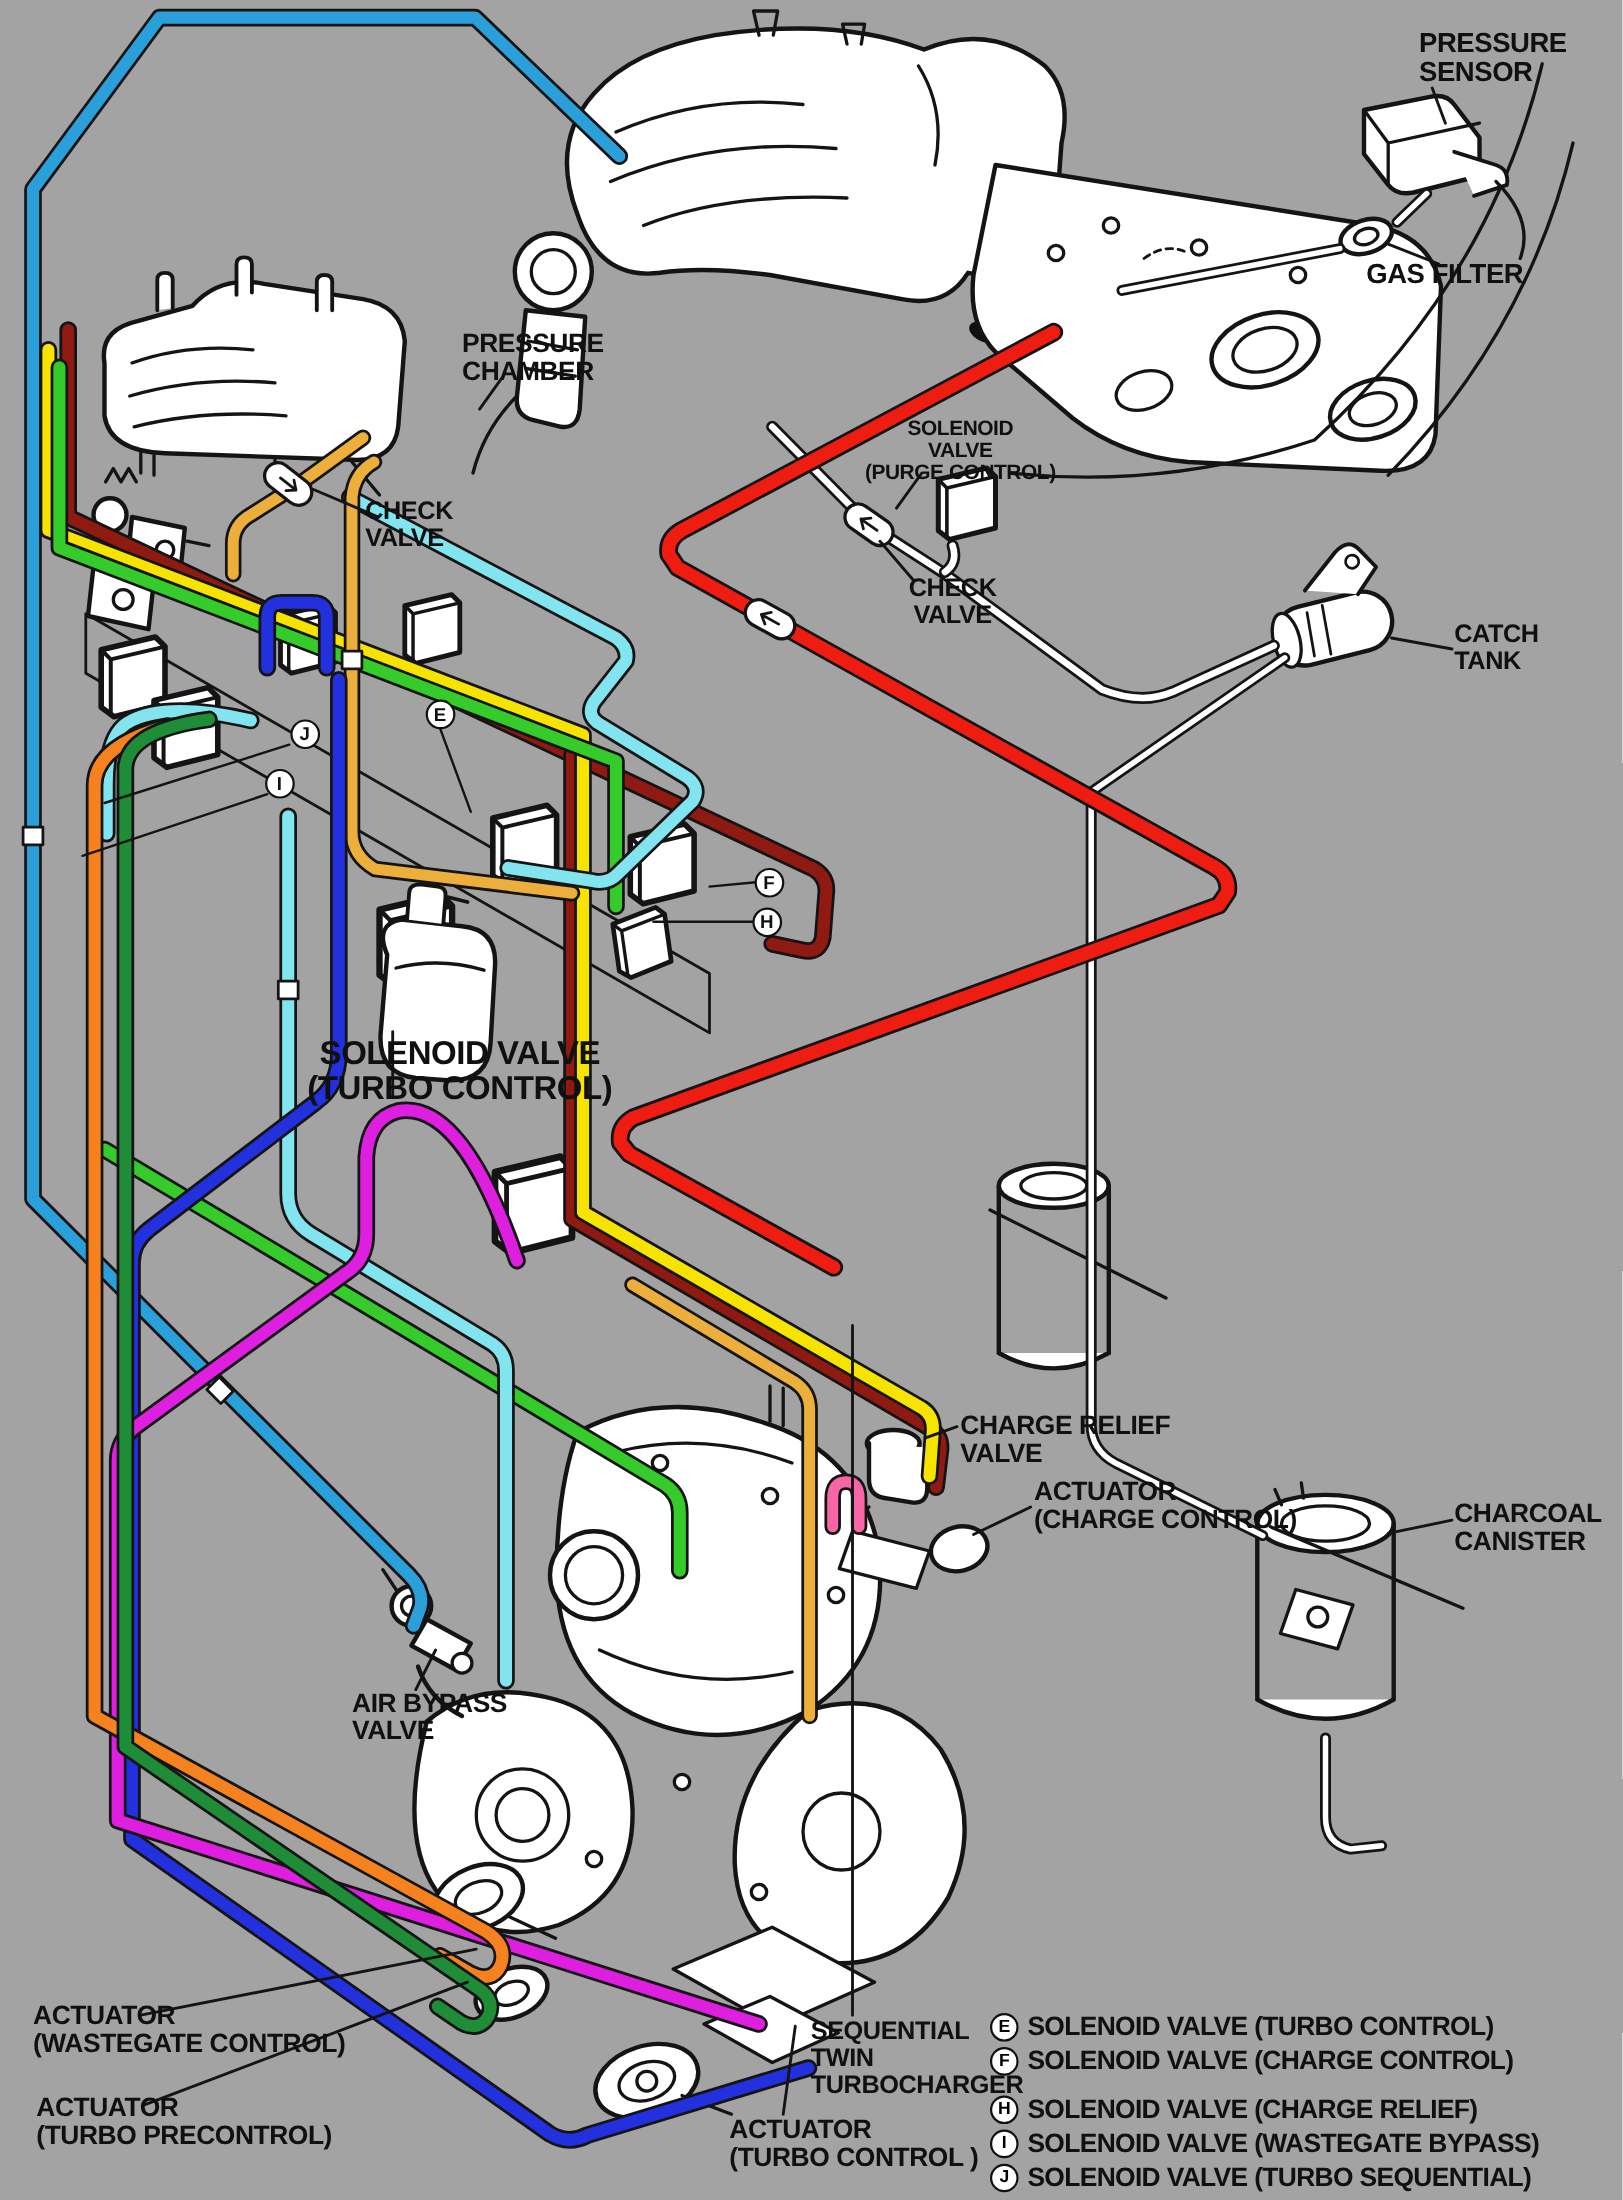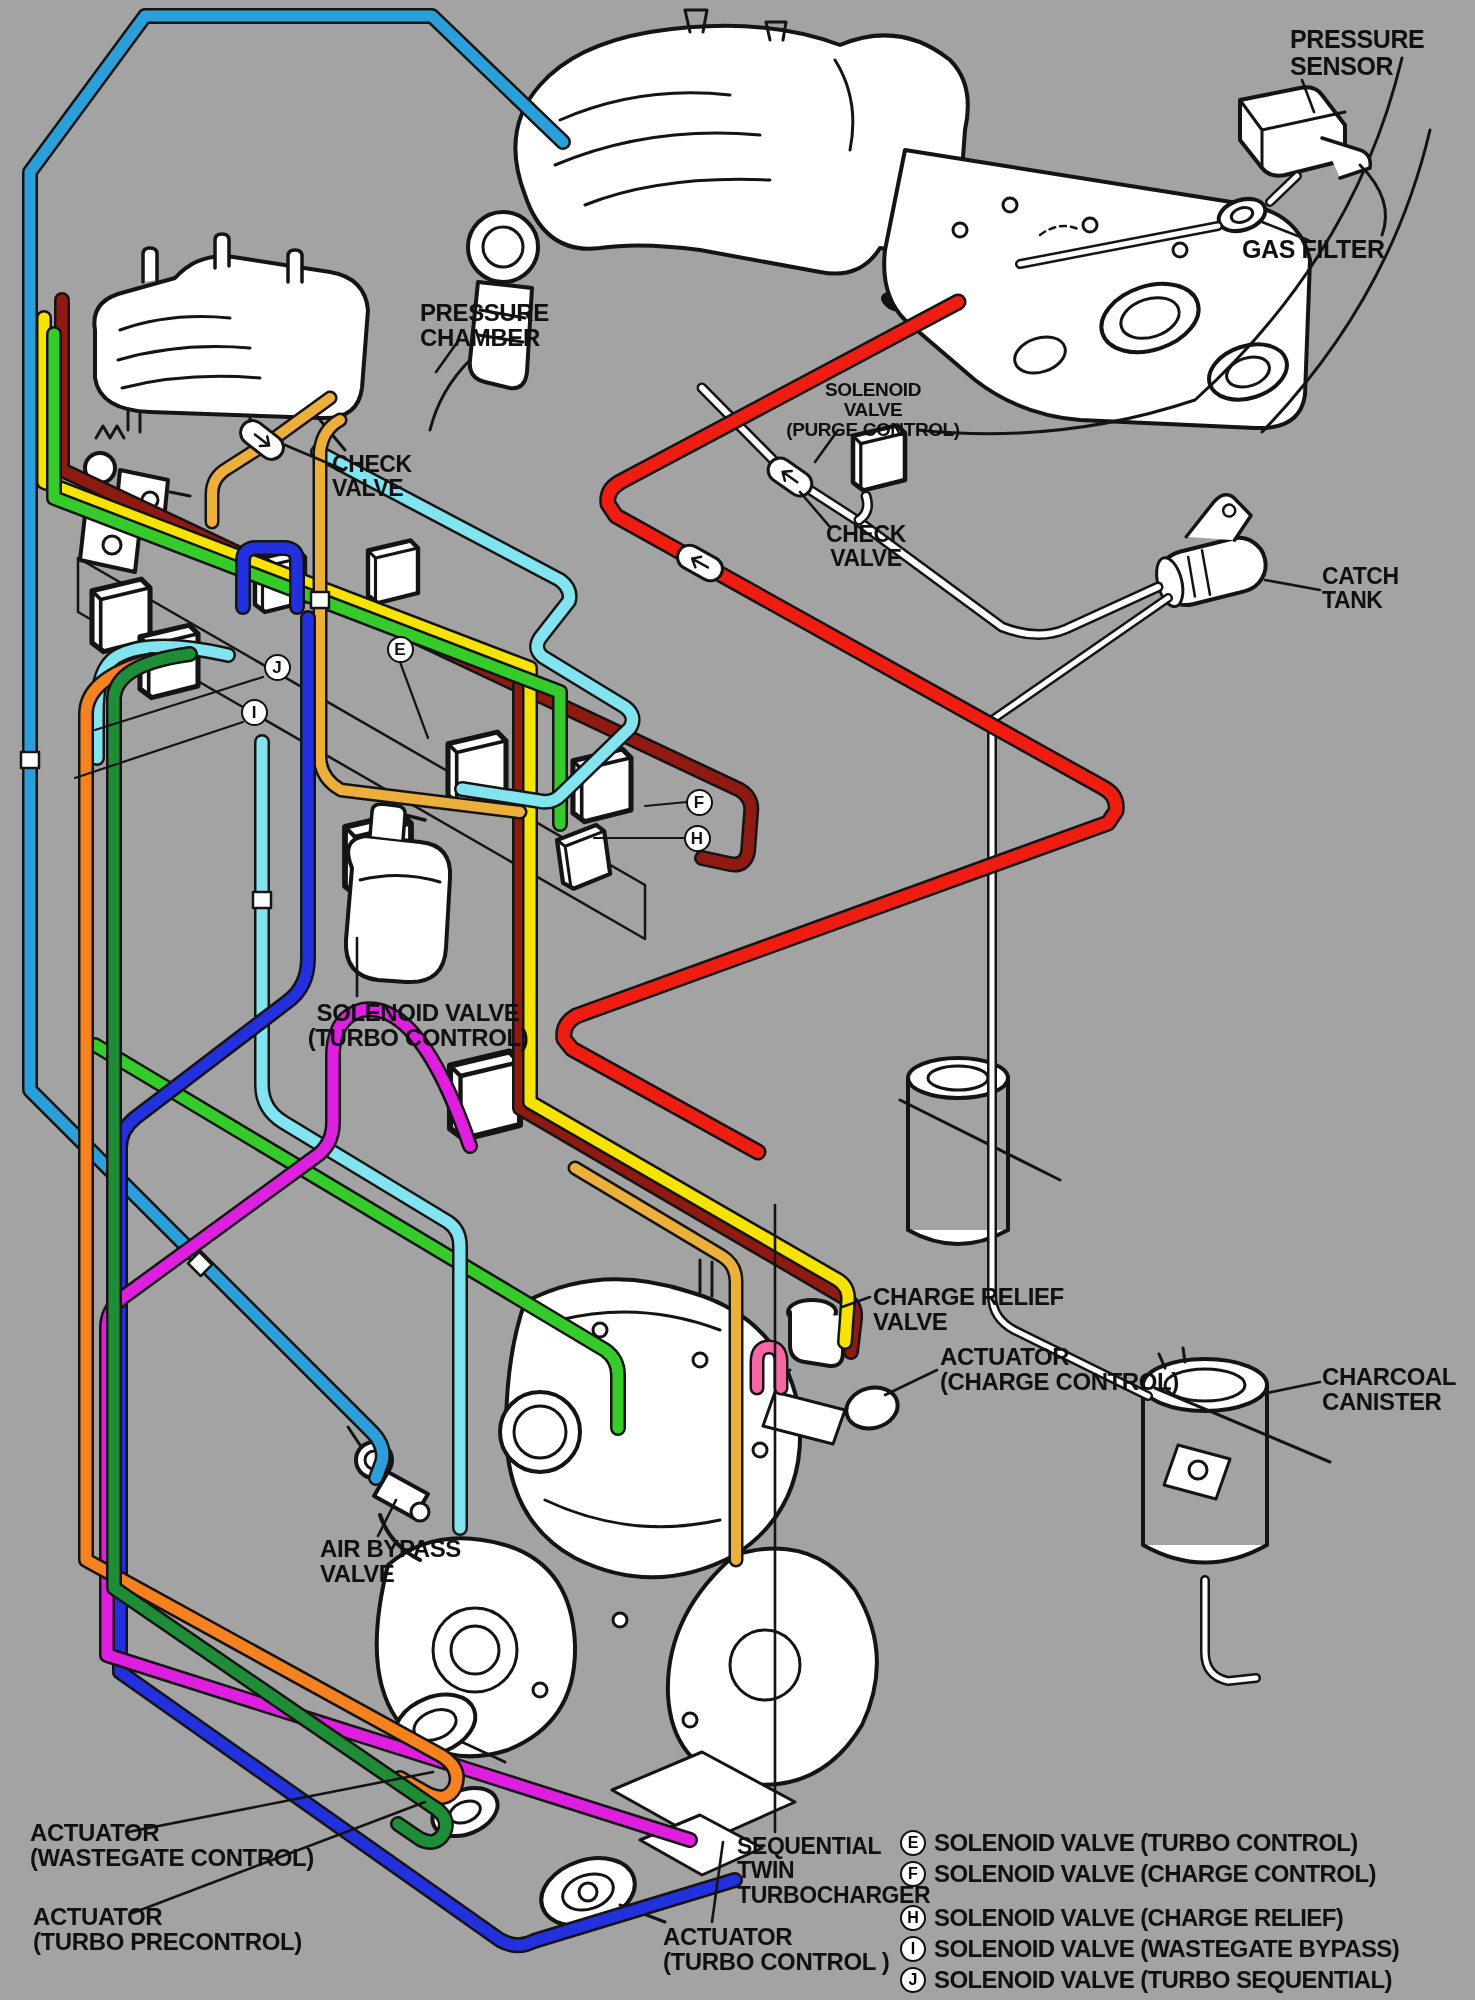--- a/index.html
+++ b/index.html
@@ -297,21 +297,21 @@
 CHAMBER</div>
       <div class="lbl" style="left: 332px; top: 452px; font-size: 23px;">CHECK
 VALVE</div>
       <div class="lbl centered" style="left: 873px; top: 370px; font-size: 19px; margin-top: 10px;">SOLENOID
 VALVE
 (PURGE CONTROL)</div>
       <div class="lbl centered" style="left: 866px; top: 522px; font-size: 23px;">CHECK
 VALVE</div>
       <div class="lbl" style="left: 1322px; top: 564px; font-size: 23px;">CATCH
 TANK</div>
-      <div class="lbl centered" style="left: 418px; top: 1000px; font-size: 24px;">SOLENOID VALVE
+      <div class="lbl centered" style="left: 418px; top: 942px; font-size: 30px;">SOLENOID VALVE
 (TURBO CONTROL)</div>
       <div class="lbl" style="left: 873px; top: 1284px; font-size: 24px;">CHARGE RELIEF
 VALVE</div>
       <div class="lbl" style="left: 940px; top: 1344px; font-size: 24px;">ACTUATOR
 (CHARGE CONTROL)</div>
       <div class="lbl" style="left: 1322px; top: 1364px; font-size: 24px;">CHARCOAL
 CANISTER</div>
       <div class="lbl" style="left: 284px; top: 1536px; font-size: 24px; margin-left: 36px;">AIR BYPASS
 VALVE</div>
       <div class="lbl" style="left: 30px; top: 1820px; font-size: 24px;">ACTUATOR

